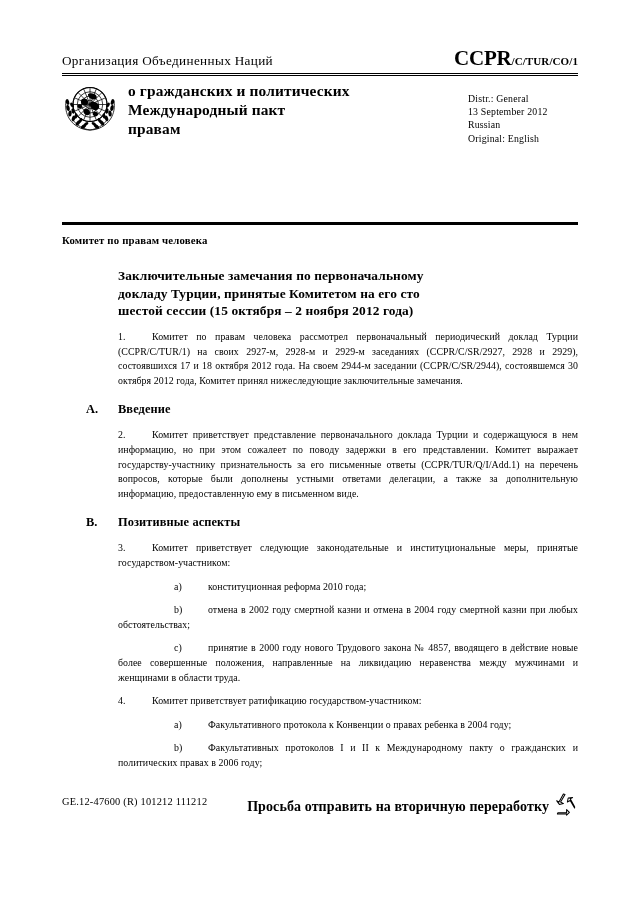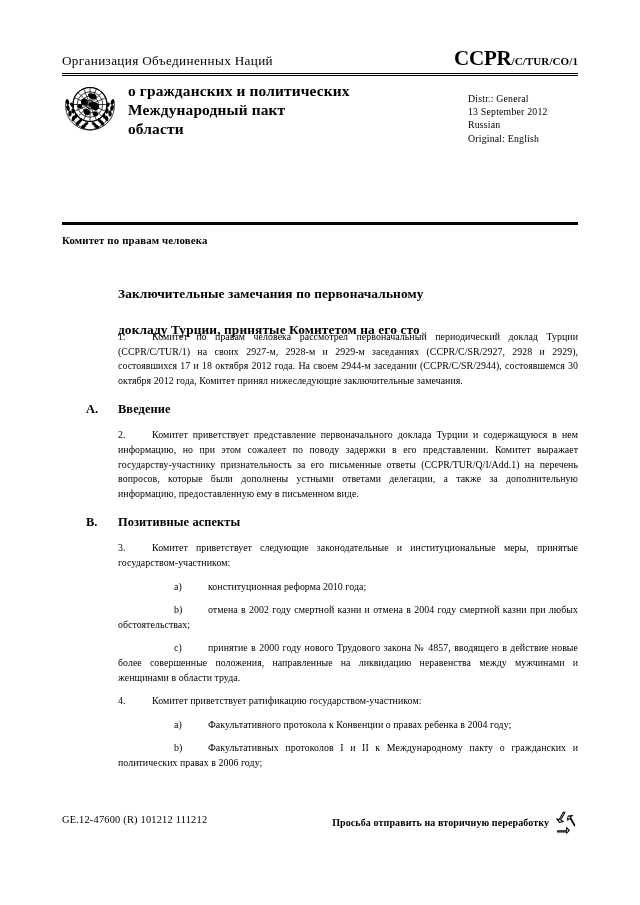--- a/index.html
+++ b/index.html
@@ -133,21 +133,21 @@
     position: absolute;
     left: 118px;
     top: 267px;
     width: 412px;
     font-family: "Liberation Serif", "DejaVu Serif", serif;
     font-weight: bold;
     font-size: 13.4px;
     line-height: 17.6px;
     letter-spacing: 0.1px;
   }
-  .doc-title .tl { display: block; margin-top: 18px; }
+  .doc-title .tl { display: block; }
 
   
   .content {
     position: absolute;
     left: 62px;
     top: 330px;
     width: 516px;
   }
 
   .para {
@@ -203,41 +203,41 @@
   }
   .subitem .txt {
     display: block;
     text-indent: 90px;
   }
 
   
   .footer {
     position: absolute;
     left: 62px;
-    top: 814px;
+    top: 796px;
     width: 516px;
     display: flex;
     align-items: flex-start;
     justify-content: space-between;
   }
   .footer-left {
     font-family: "Liberation Serif", "DejaVu Serif", serif;
     font-size: 10.4px;
     letter-spacing: 0.2px;
     white-space: nowrap;
   }
   .footer-right {
     display: flex;
     align-items: flex-start;
     white-space: nowrap;
   }
   .recycle-text {
     font-family: "Liberation Serif", "DejaVu Serif", serif;
     font-weight: bold;
-    font-size: 10px;
+    font-size: 14px;
     letter-spacing: 0.1px;
     padding-top: 3px;
   }
   .recycle-icon {
     width: 26px;
     height: 24px;
     margin-left: 3px;
     margin-top: -4px;
     flex: 0 0 26px;
   }
@@ -322,38 +322,39 @@
           <path d="M64 60 C68 58 73 61 72 65 C71 69 66 70 63 67 C60 65 61 61 64 60 Z"></path>
           <path d="M33 45 C37 43 41 46 40 50 C39 54 34 54 32 51 C30 48 31 46 33 45 Z"></path>
         </g>
         <circle cx="56" cy="45" r="34" fill="none" stroke="#000" stroke-width="2.2"></circle>
       </svg>
     </div>
 
     <div class="treaty-title">
       <span class="tl">о гражданских и политических</span>
       <span class="tl">Международный пакт</span>
-      <span class="tl">области</span>
+      <span class="tl">правам</span>
     </div>
   </div>
 
   <div class="distr-block">
     <div>Distr.: General</div>
     <div>13 September 2012</div>
     <div>Russian</div>
     <div>Original: English</div>
   </div>
 
   <div class="rule-thick"></div>
 
   <div class="committee">Комитет по правам человека</div>
 
   <div class="doc-title">
     <span class="tl">Заключительные замечания по первоначальному</span>
     <span class="tl">докладу Турции, принятые Комитетом на его сто</span>
+    <span class="tl">шестой сессии (15 октября – 2 ноября 2012 года)</span>
   </div>
 
   <div class="content">
 
     <div class="para">
       <span class="num">1.</span>
       <span class="txt">Комитет по правам человека рассмотрел первоначальный периодический доклад Турции (CCPR/C/TUR/1) на своих 2927-м, 2928-м и 2929-м заседаниях (CCPR/C/SR/2927, 2928 и 2929), состоявшихся 17 и 18 октября 2012 года. На своем 2944-м заседании (CCPR/C/SR/2944), состоявшемся 30 октября 2012 года, Комитет принял нижеследующие заключительные замечания.</span>
     </div>
 
     <div class="section-head">

